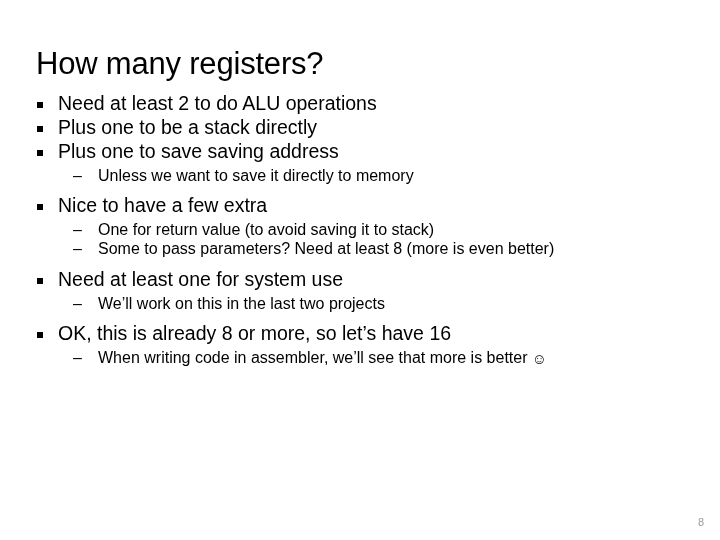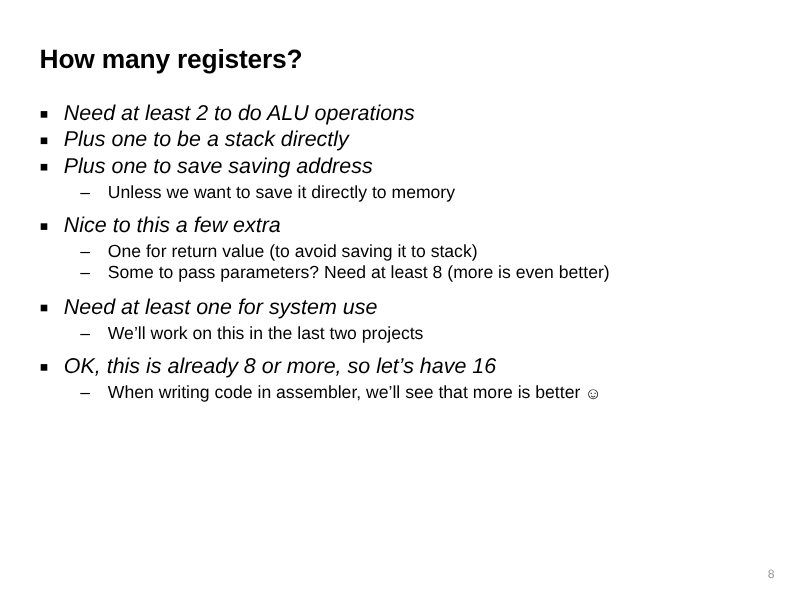--- a/index.html
+++ b/index.html
@@ -20,22 +20,22 @@
     position: relative;
     width: 720px;
     height: 540px;
     box-sizing: border-box;
   }
 
   .slide-title {
     position: absolute;
     left: 36px;
     top: 24px;
-    font-size: 24px;
-    font-weight: bold;
+    font-size: 31px;
+    font-weight: normal;
     letter-spacing: -0.2px;
     line-height: 1.25;
     color: #000000;
     white-space: nowrap;
   }
 
   .body-content {
     position: absolute;
     left: 34px;
     top: 92px;
@@ -43,21 +43,20 @@
   }
 
   
   .l1 {
     position: relative;
     padding-left: 24px;
     font-size: 19.5px;
     line-height: 1.18;
     margin: 0 0 1px 0;
     color: #000000;
-    font-style: italic;
   }
   .l1 .bullet-glyph {
     position: absolute;
     left: 3px;
     top: 0;
     font-size: 19.5px;
     line-height: 1.18;
     color: #000000;
   }
   .l1 .bullet-glyph .sq {
@@ -126,21 +125,21 @@
       <span>Plus one to save saving address</span>
     </div>
 
     <div class="l2 tight gap-after-l2">
       <span class="bullet-glyph">–</span>
       <span>Unless we want to save it directly to memory</span>
     </div>
 
     <div class="l1">
       <span class="bullet-glyph"><span class="sq"></span></span>
-      <span>Nice to this a few extra</span>
+      <span>Nice to have a few extra</span>
     </div>
 
     <div class="l2 tight">
       <span class="bullet-glyph">–</span>
       <span>One for return value (to avoid saving it to stack)</span>
     </div>
 
     <div class="l2 gap-after-l2">
       <span class="bullet-glyph">–</span>
       <span>Some to pass parameters? Need at least 8 (more is even better)</span>

